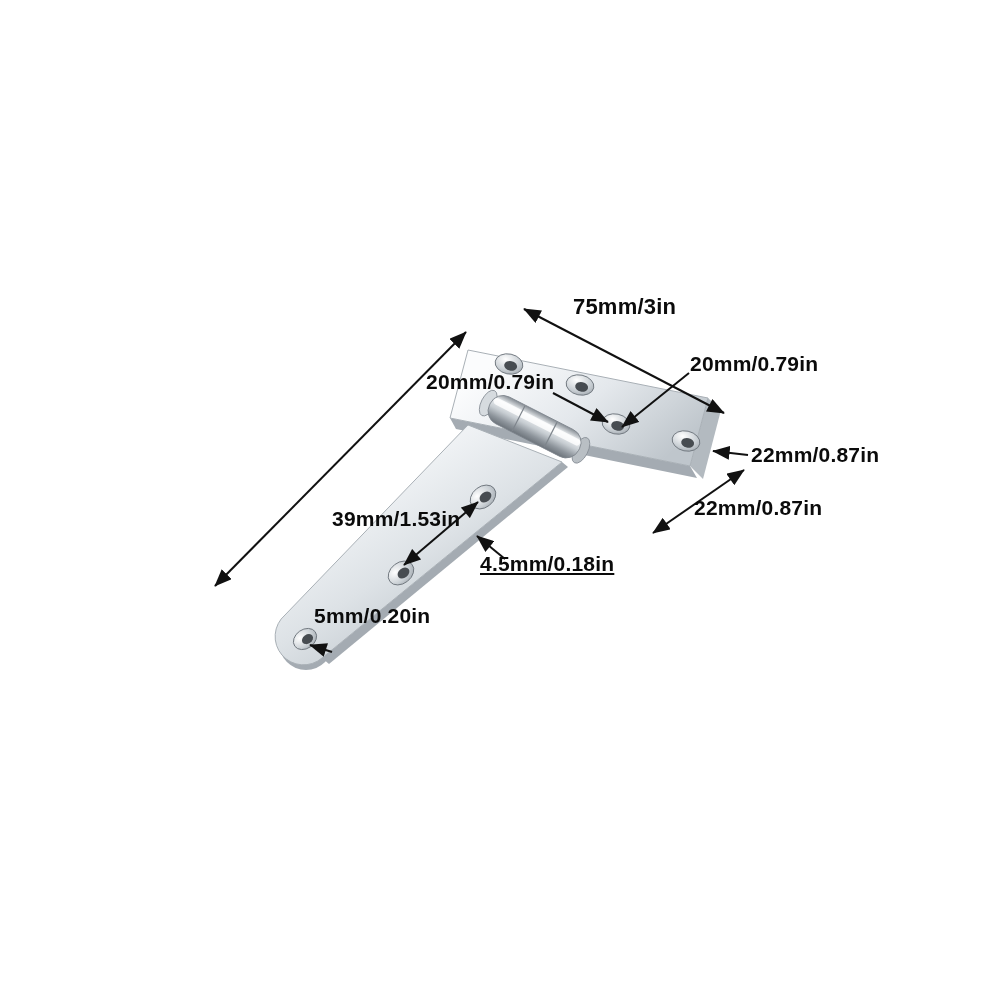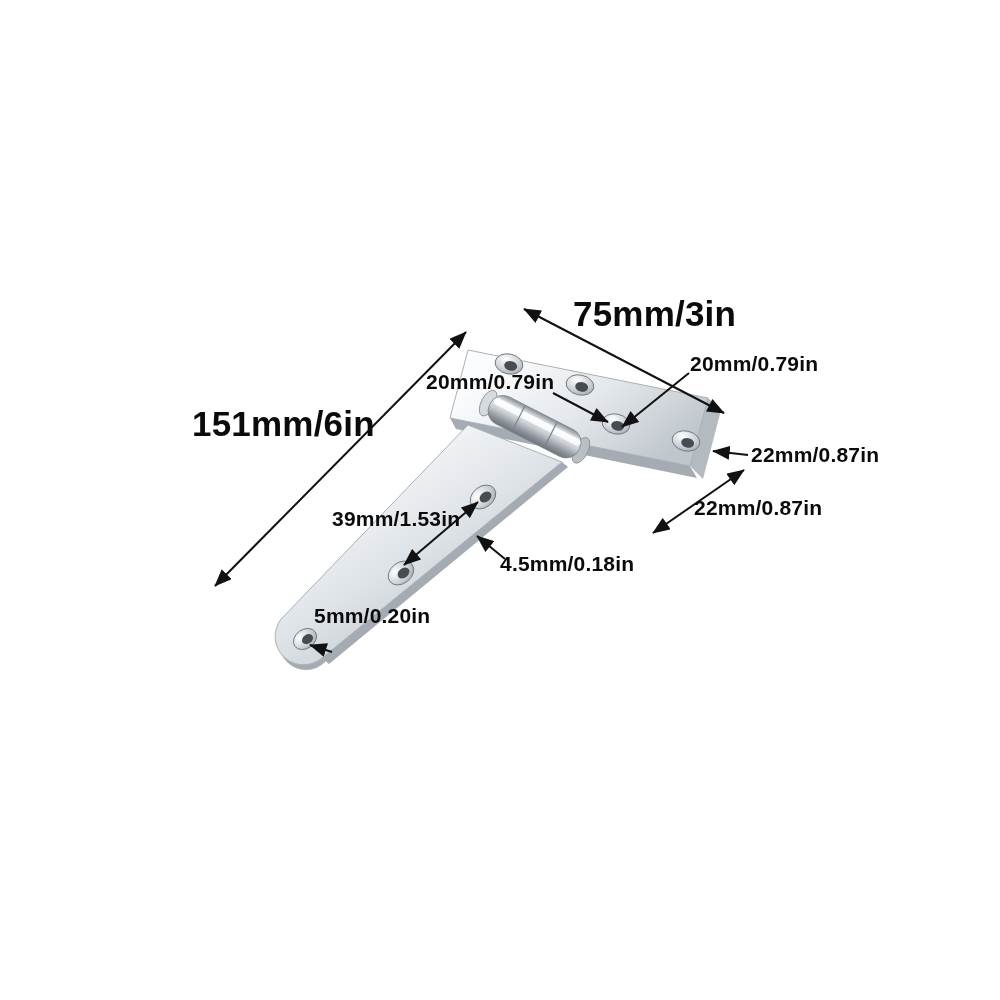--- a/index.html
+++ b/index.html
@@ -7,30 +7,30 @@
     position:relative; width:1000px; height:1000px;
     background:#ffffff; overflow:hidden;
     font-family:"Liberation Sans", sans-serif;
   }
   .svg-layer { position:absolute; left:0; top:0; }
   .dim-label {
     position:absolute; font-weight:700; color:#0b0b0b;
     white-space:nowrap; letter-spacing:0.2px;
     font-family:"Liberation Sans", sans-serif;
   }
-  .fs-lg { font-size:35px; }
+  .fs-lg { font-size:22px; }
   .fs-md { font-size:21px; }
   #lbl-75  { left:573px; top:294px; }
   #lbl-151 { left:192px; top:404px; }
   #lbl-20l { left:426px; top:370px; }
   #lbl-20r { left:690px; top:352px; }
   #lbl-22a { left:751px; top:443px; }
   #lbl-22b { left:694px; top:496px; }
   #lbl-39  { left:332px; top:507px; }
-  #lbl-45  { left:500px; top:552px; }
+  #lbl-45  { left:480px; top:552px;text-decoration:underline; }
   #lbl-5   { left:314px; top:604px; }
   .dim { stroke:#111111; stroke-width:2; fill:none; }
 </style>
 </head>
 <body>
 
 <div class="stage">
 
   <svg class="svg-layer" width="1000" height="1000" viewBox="0 0 1000 1000">
     <defs>
@@ -124,21 +124,20 @@
       <line class="dim" x1="689" y1="373" x2="622" y2="427" marker-end="url(#mEnd)"></line>
       <line class="dim" x1="748" y1="455" x2="713" y2="451" marker-end="url(#mEnd)"></line>
       <line class="dim" x1="653" y1="533" x2="744" y2="470" marker-start="url(#mStart)" marker-end="url(#mEnd)"></line>
       <line class="dim" x1="404" y1="565" x2="478" y2="502" marker-start="url(#mStart)" marker-end="url(#mEnd)"></line>
       <line class="dim" x1="505" y1="559" x2="477" y2="536" marker-end="url(#mEnd)"></line>
       <line class="dim" x1="332" y1="652" x2="310" y2="645" marker-end="url(#mEnd)"></line>
     </g>
   </svg>
 
   <div id="lbl-75" class="dim-label fs-lg">75mm/3in</div>
-  <div id="lbl-151" class="dim-label fs-lg">151mm/6in</div>
   <div id="lbl-20l" class="dim-label fs-md">20mm/0.79in</div>
   <div id="lbl-20r" class="dim-label fs-md">20mm/0.79in</div>
   <div id="lbl-22a" class="dim-label fs-md">22mm/0.87in</div>
   <div id="lbl-22b" class="dim-label fs-md">22mm/0.87in</div>
   <div id="lbl-39" class="dim-label fs-md">39mm/1.53in</div>
   <div id="lbl-45" class="dim-label fs-md">4.5mm/0.18in</div>
   <div id="lbl-5" class="dim-label fs-md">5mm/0.20in</div>
 </div>
 
 </body></html>

